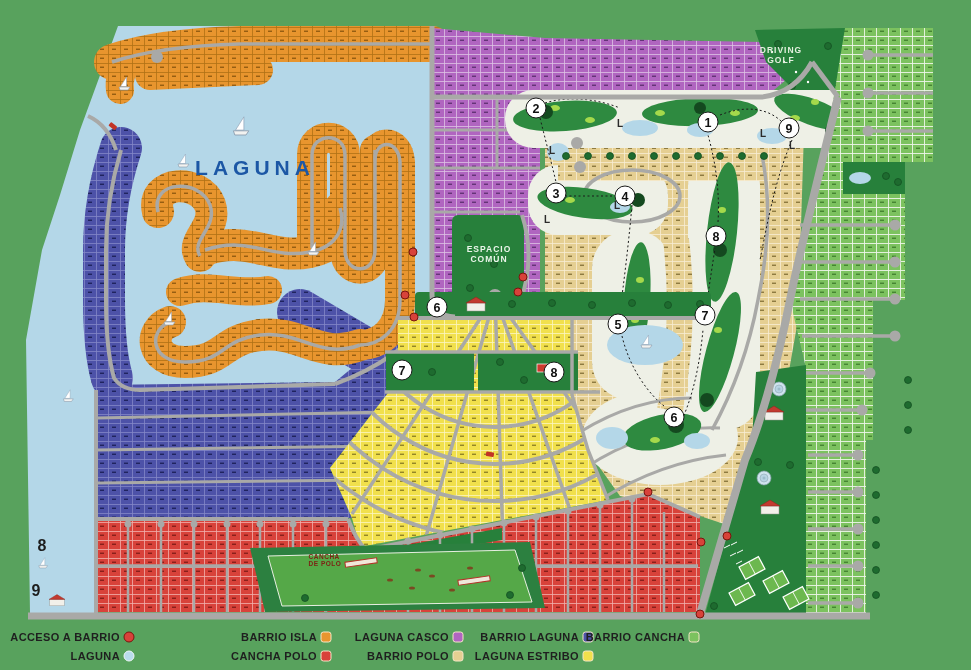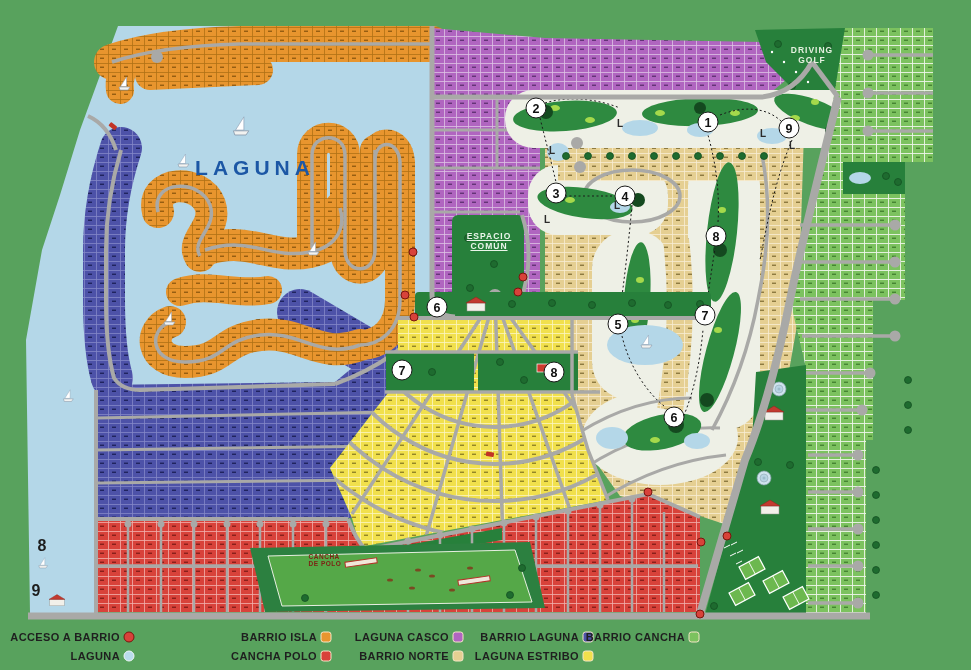--- a/index.html
+++ b/index.html
@@ -414,25 +414,25 @@
         <use href="#tree" x="876" y="570"></use>
         <use href="#tree" x="876" y="595"></use>
     <use href="#tree" x="908" y="380"></use>
         <use href="#tree" x="908" y="405"></use>
         <use href="#tree" x="908" y="430"></use>
   </g>
 </svg>
 
 <div id="overlay">
   <div class="map-label laguna-label" style="left:255px;top:168px;">LAGUNA</div>
-  <div class="map-label espacio-label" style="left:489px;top:241px;text-decoration:underline;">
+  <div class="map-label espacio-label" style="left:489px;top:254px;">
     <div>ESPACIO</div>
     <div>COMÚN</div>
   </div>
-  <div class="map-label driving-label" style="left:812px;top:55px;">
+  <div class="map-label driving-label" style="left:781px;top:55px;">
     <div>DRIVING</div>
     <div>GOLF</div>
   </div>
   <div class="map-label cancha-label" style="left:325px;top:560px;">
     <div>CANCHA</div>
     <div>DE POLO</div>
   </div>
 <div class="hole-marker" style="left: 536px; top: 108px;">2</div>
       <div class="hole-marker" style="left: 708px; top: 122px;">1</div>
       <div class="hole-marker" style="left: 789px; top: 128px;">9</div>
@@ -479,21 +479,21 @@
       </div>
       <div class="legend-item" style="left: 326px; top: 656px;">
         <span class="legend-label">CANCHA POLO</span>
         <span class="legend-swatch" style="background: rgb(216, 66, 58); border: 1.5px solid rgb(245, 230, 200); border-radius: 3px;"></span>
       </div>
       <div class="legend-item" style="left: 458px; top: 637px;">
         <span class="legend-label">LAGUNA CASCO</span>
         <span class="legend-swatch" style="background: rgb(176, 101, 192); border: 1.5px solid rgb(245, 230, 200); border-radius: 3px;"></span>
       </div>
       <div class="legend-item" style="left: 458px; top: 656px;">
-        <span class="legend-label">BARRIO NORTE</span>
+        <span class="legend-label">BARRIO POLO</span>
         <span class="legend-swatch" style="background: rgb(229, 207, 146); border: 1.5px solid rgb(245, 230, 200); border-radius: 3px;"></span>
       </div>
       <div class="legend-item" style="left: 588px; top: 637px;">
         <span class="legend-label">BARRIO LAGUNA</span>
         <span class="legend-swatch" style="background: rgb(77, 82, 168); border: 1.5px solid rgb(245, 230, 200); border-radius: 3px;"></span>
       </div>
       <div class="legend-item" style="left: 588px; top: 656px;">
         <span class="legend-label">LAGUNA ESTRIBO</span>
         <span class="legend-swatch" style="background: rgb(241, 224, 76); border: 1.5px solid rgb(245, 230, 200); border-radius: 3px;"></span>
       </div>

